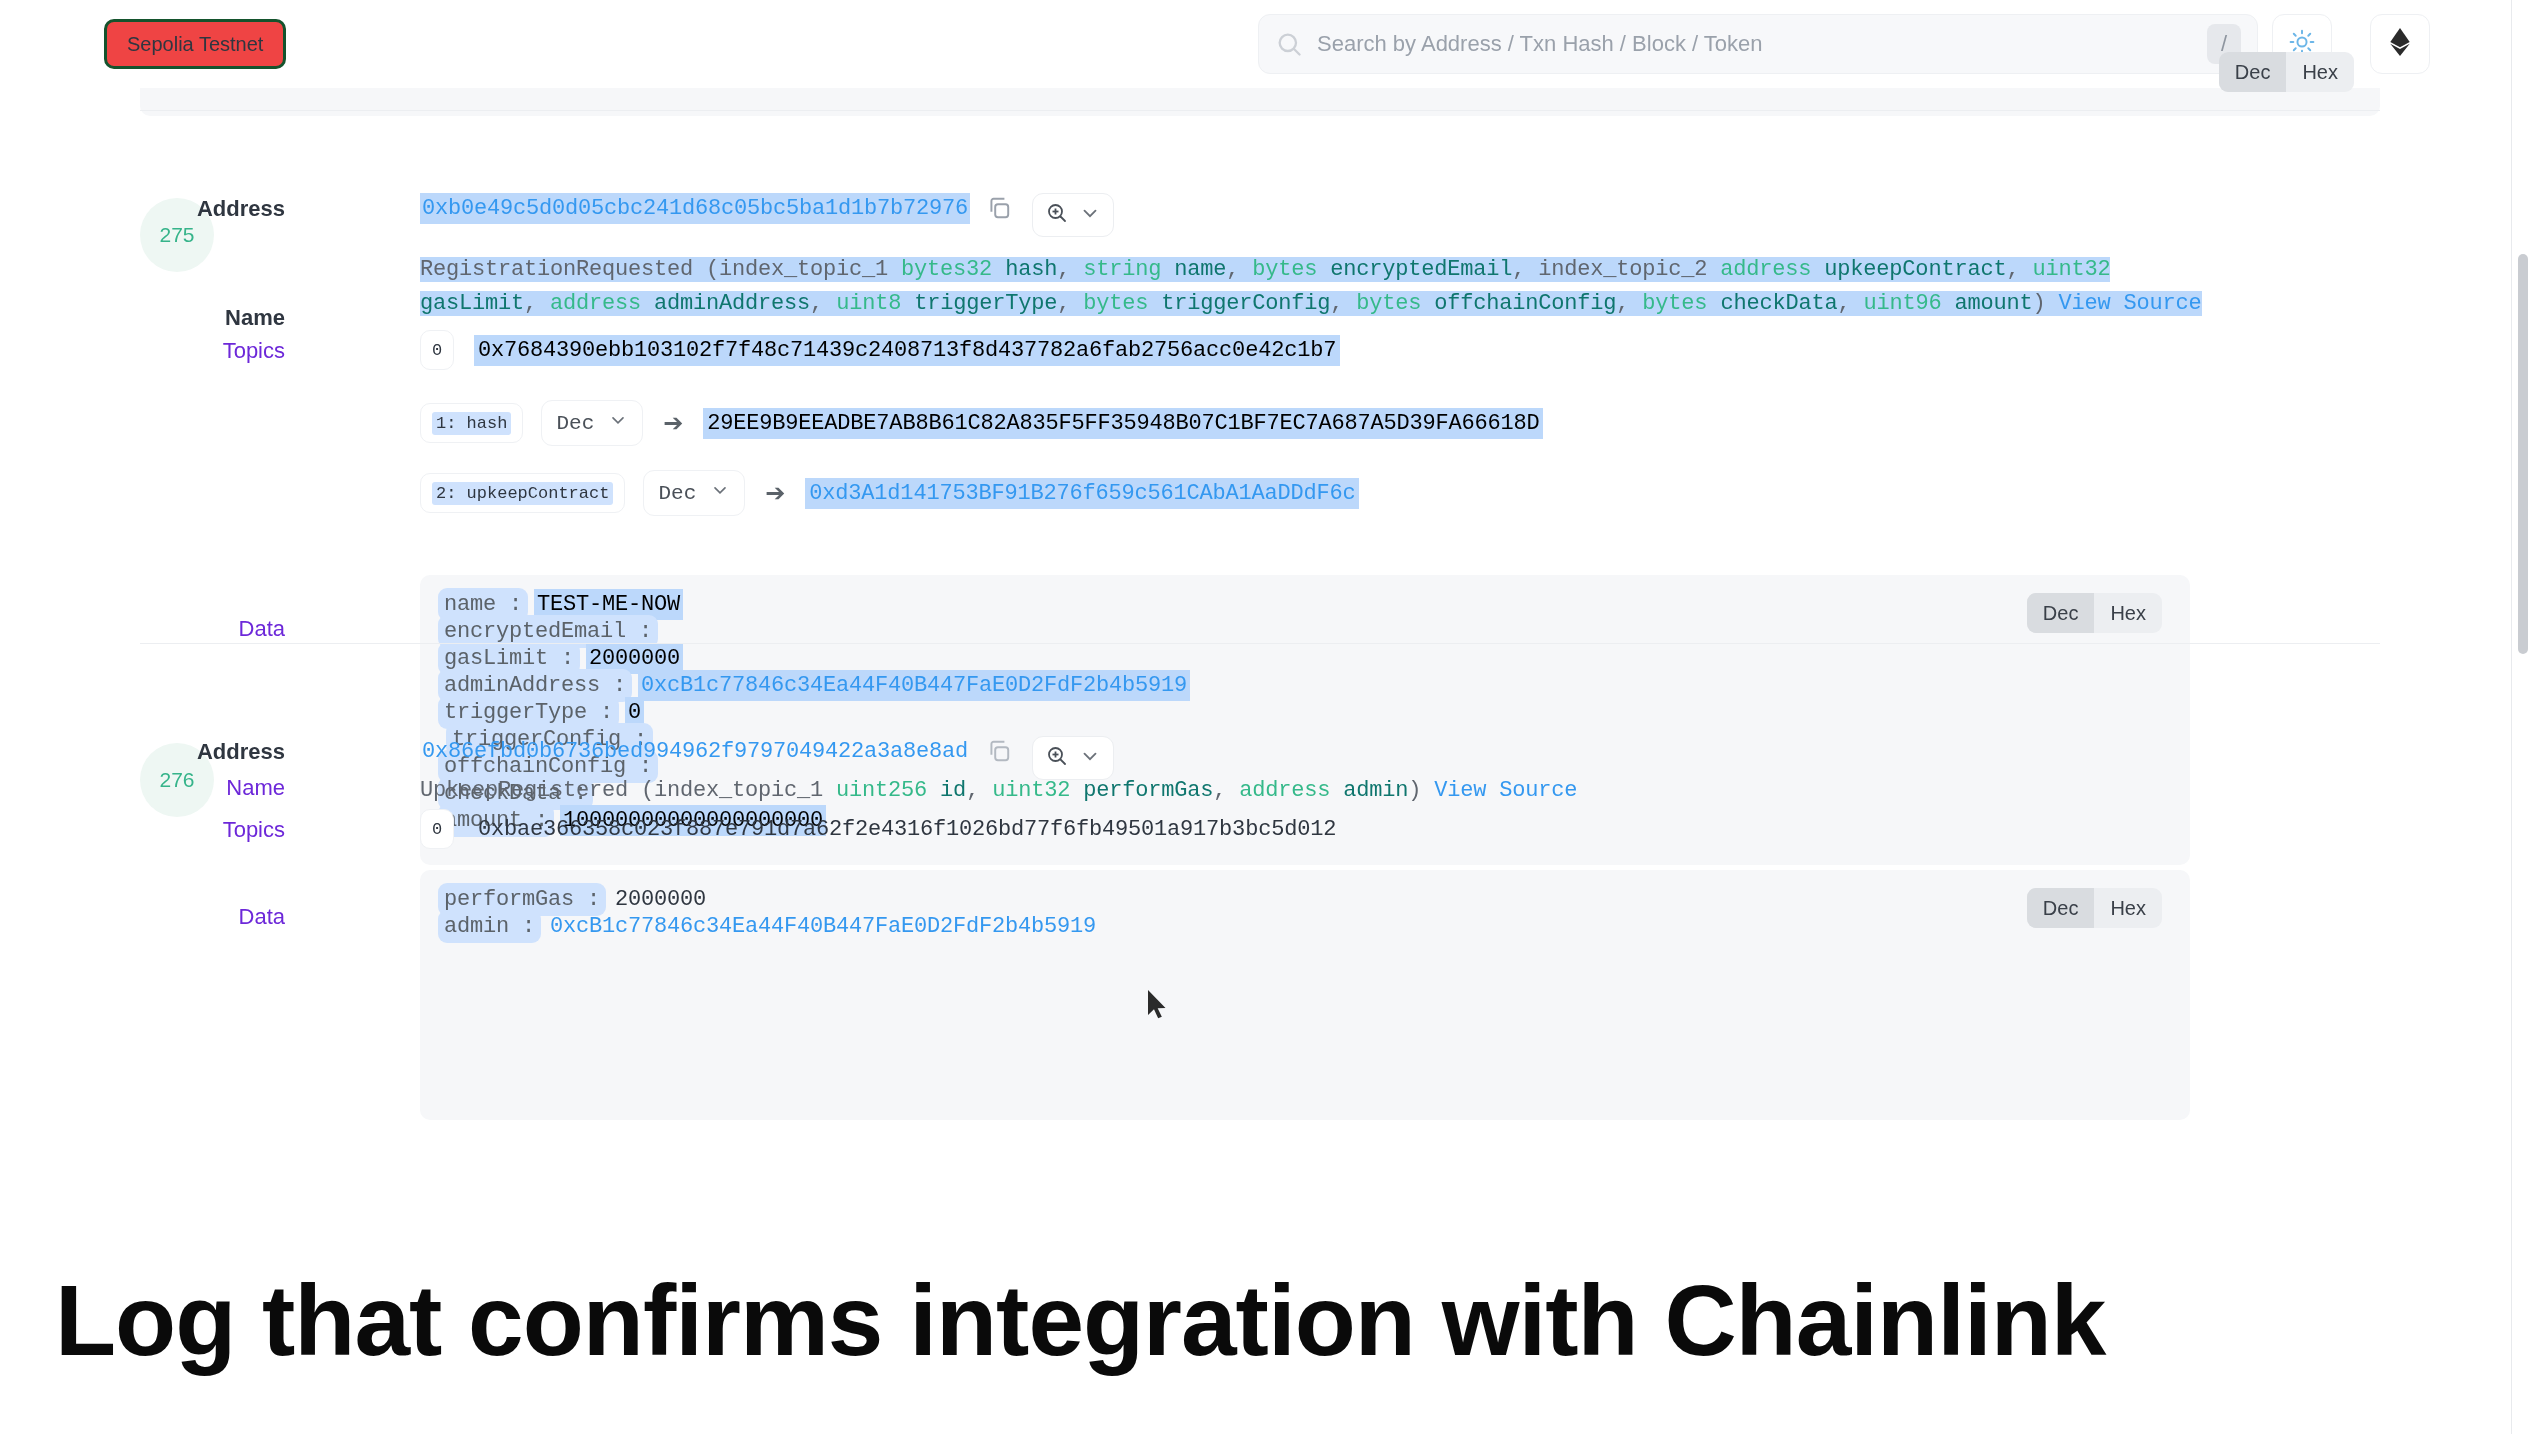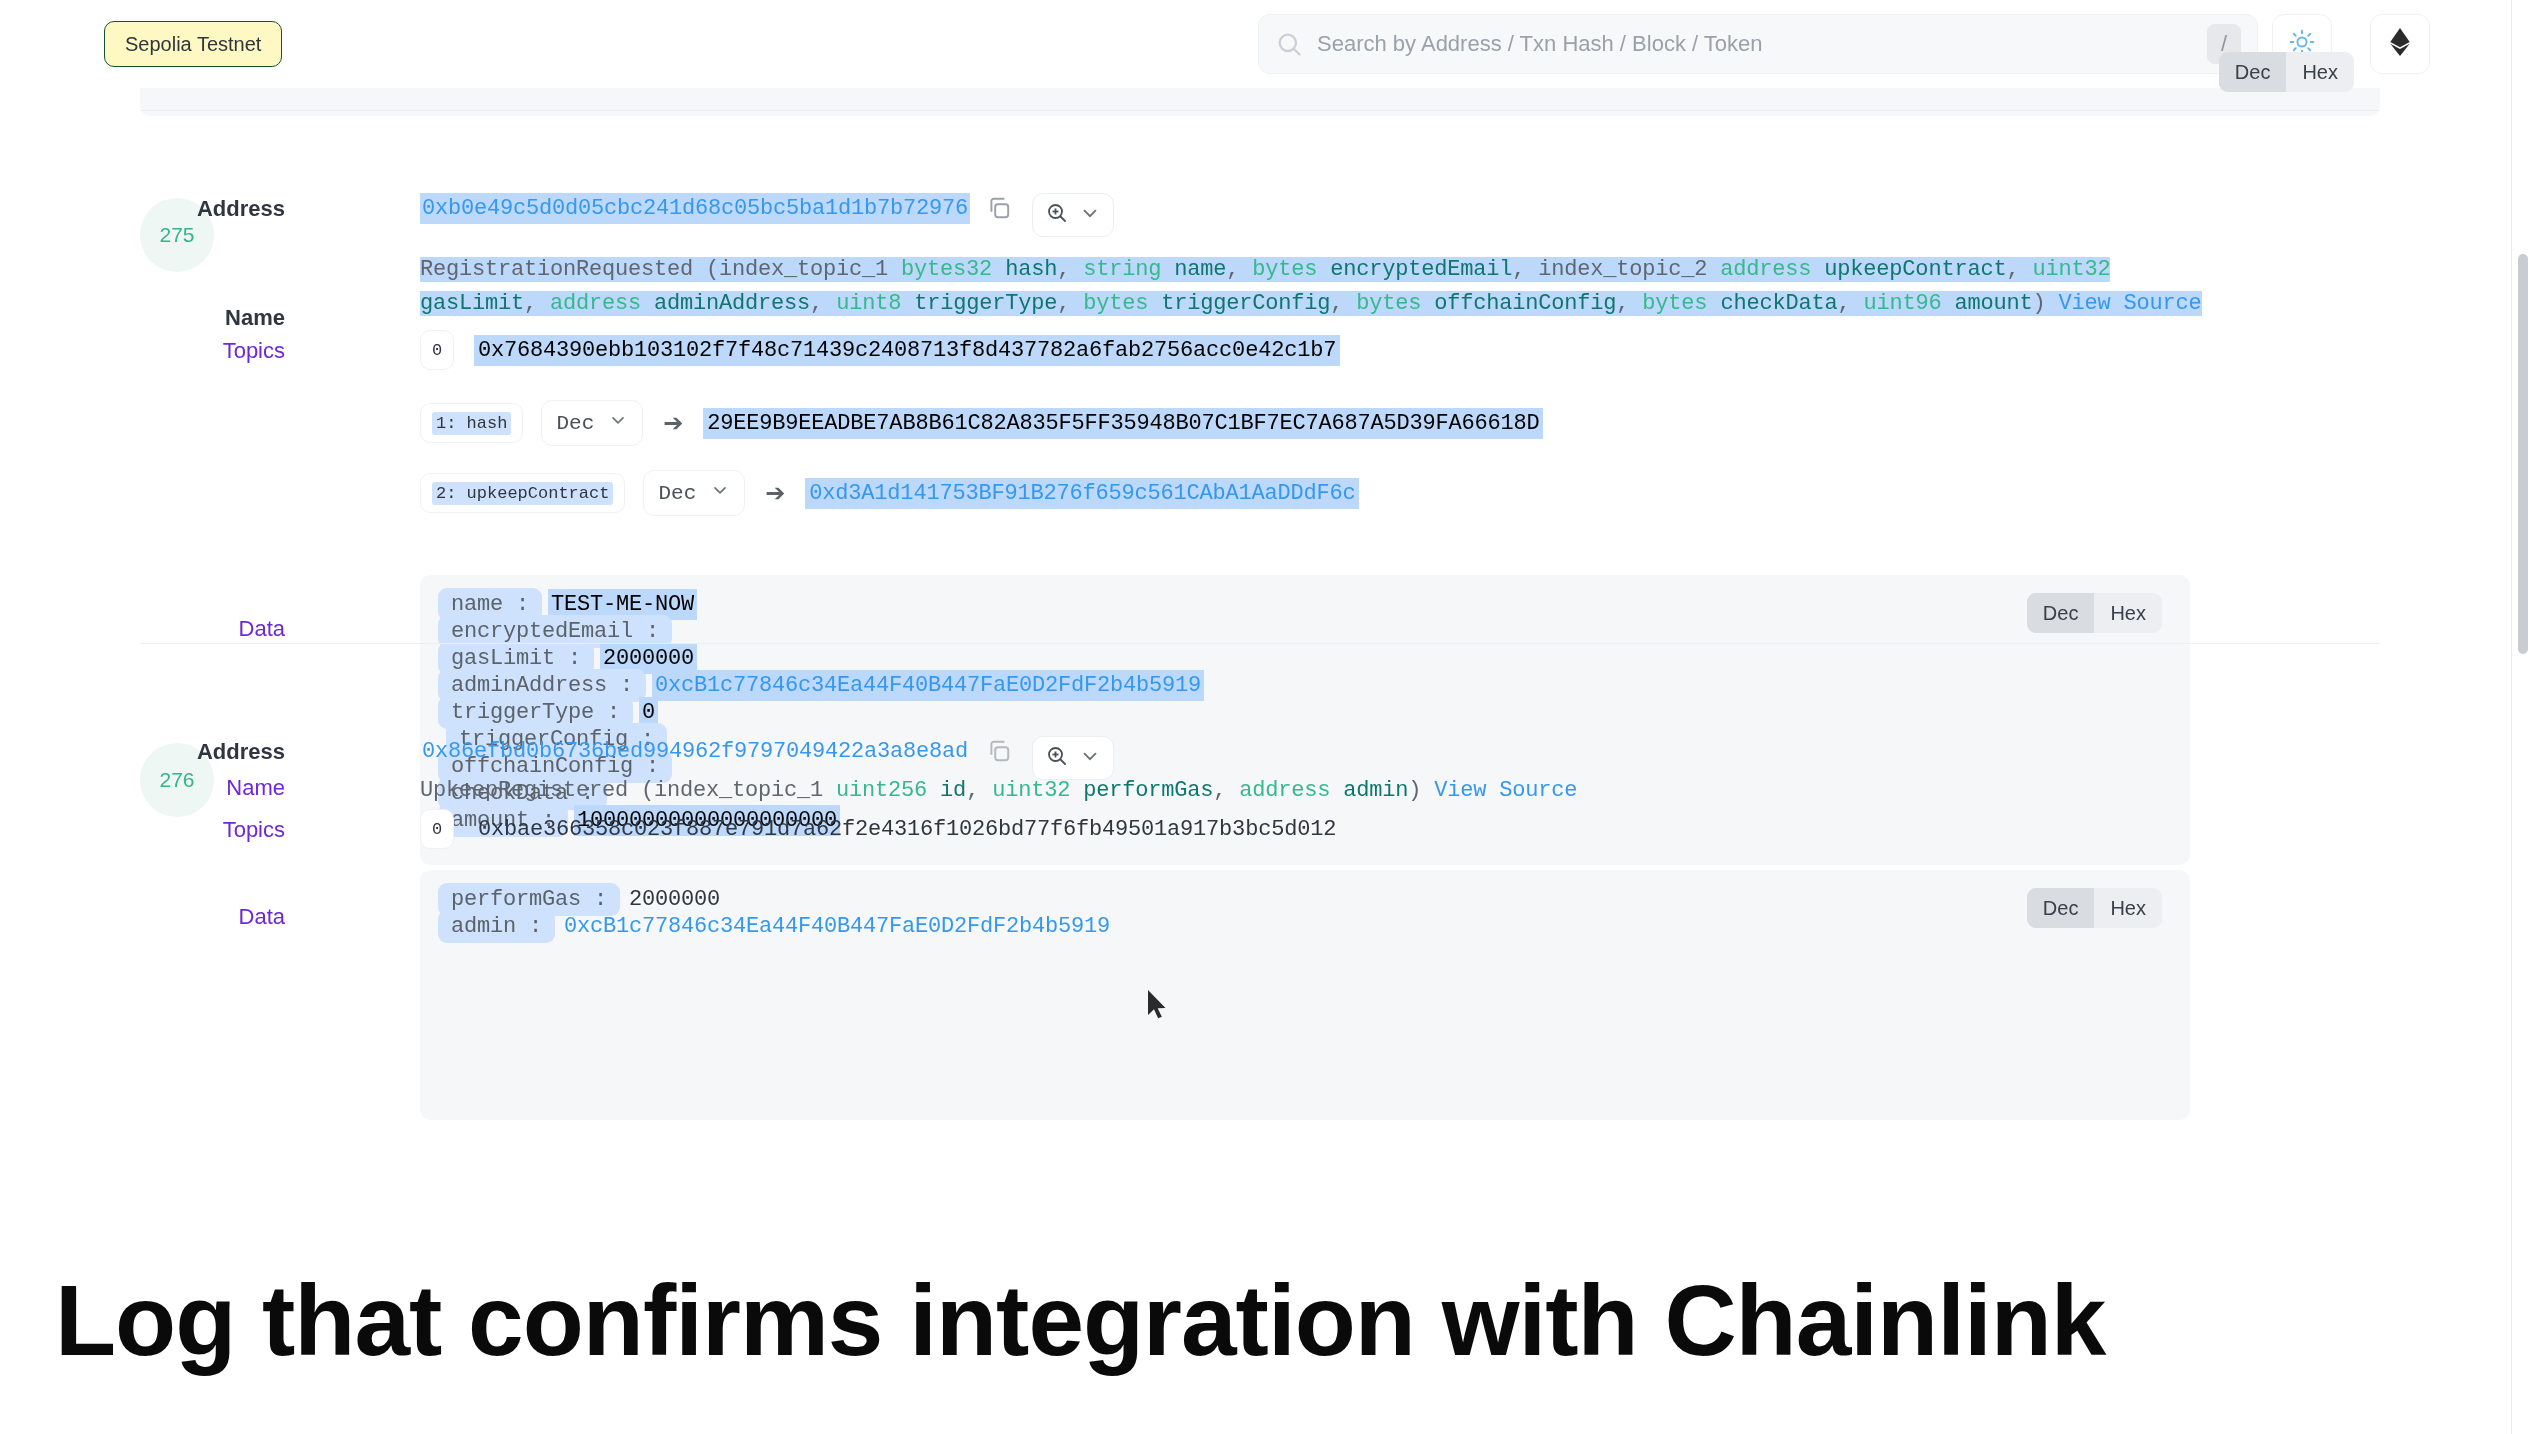--- a/index.html
+++ b/index.html
@@ -11,22 +11,22 @@
   }
   .page { position: relative; width: 2534px; height: 1434px; background: #fff; overflow: hidden; }
 
   
   .topbar {
     position: absolute; top: 0; left: 0; width: 2534px; height: 88px;
     background: #ffffff; display: flex; align-items: center;
   }
   .net-pill {
     margin-left: 104px;
-    border: 1px solid #14532d; border-radius: 10px;
-    background: #fef9c3; color: #2f3640;
+    border: 3px solid #14532d; border-radius: 10px;
+    background: #ef4444; color: #2f3640;
     font-size: 20px; padding: 12px 20px; line-height: 1;
     white-space: nowrap;
   }
   .search-wrap {
     position: absolute; left: 1258px; top: 14px;
     width: 1000px; height: 60px;
     background: #f7f8fa; border: 1px solid #eef0f3; border-radius: 12px;
     display: flex; align-items: center; padding: 0 16px;
   }
   .search-icon { width: 28px; height: 28px; flex: 0 0 28px; margin-right: 14px; opacity: .45; }
@@ -117,21 +117,21 @@
     position: absolute; background: #f6f7f9; border-radius: 10px;
   }
   .toggle {
     display: inline-flex; height: 40px; border-radius: 9px; overflow: hidden;
     background: #eceef1; font-size: 20px; color: #3a4049;
   }
   .toggle div { display: flex; align-items: center; padding: 0 16px; }
   .toggle .on { background: #d9dce0; }
 
   .dline { position: absolute; white-space: nowrap; }
-  .dkey { background: #cfe2fd; border-radius: 9px; padding: 4px 13px; color: #5b6269; }
+  .dkey { background: #cfe2fd; border-radius: 9px; padding: 4px 6px; color: #5b6269; }
   .dval { padding: 3px 3px; }
 
   .caption {
     position: absolute; left: 55px; top: 1263px;
     font-family: "Liberation Sans", sans-serif;
     font-size: 100px; font-weight: 700; color: #0a0a0a;
     letter-spacing: -1px; white-space: nowrap;
   }
   .cursor { position: absolute; left: 1148px; top: 990px; width: 20px; height: 28px; }
   .scrollbar { position: absolute; right: 6px; top: 254px; width: 10px; height: 400px; background: #c9ccd1; border-radius: 6px; }

